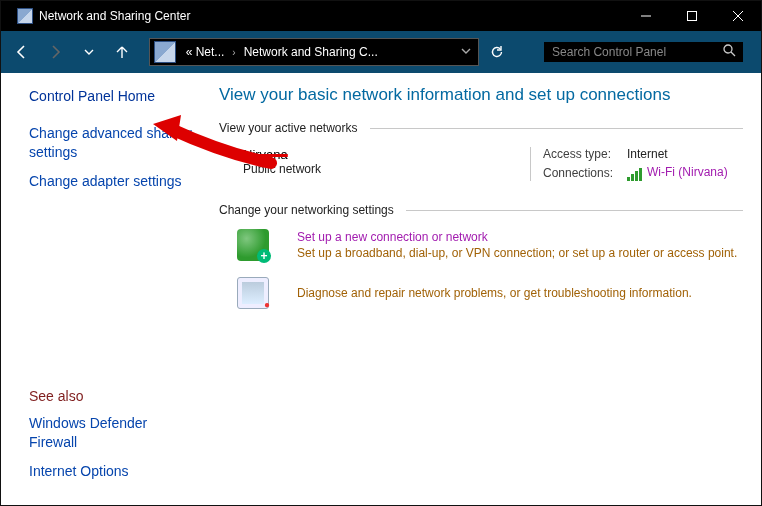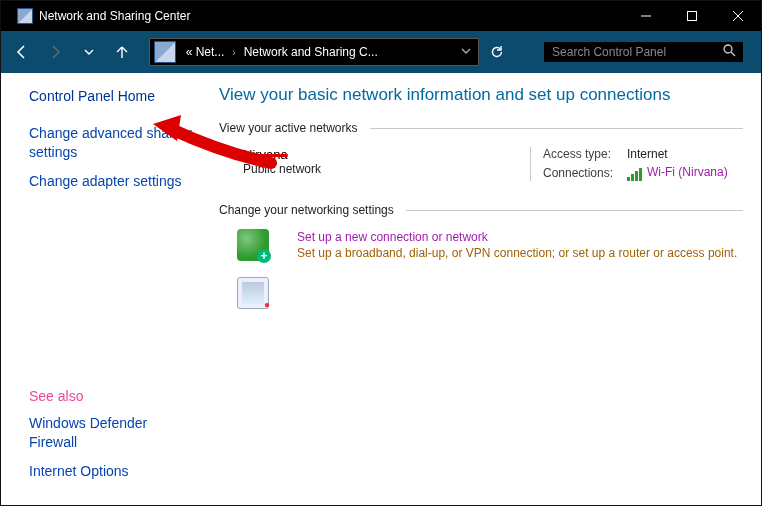--- a/index.html
+++ b/index.html
@@ -21,21 +21,21 @@
     .refresh-btn { width:32px; height:32px; display:flex; align-items:center; justify-content:center; cursor:pointer; color:#fff; }
     .searchbox { flex:1; height:28px; border:4px solid #0c4a6e; display:flex; align-items:center; margin-left:24px; margin-right:8px; background:#000; }
     .searchbox input { flex:1; background:transparent; border:none; outline:none; color:#fff; font-size:12px; padding:0 8px; }
     .searchbox input::placeholder { color:#888; }
     .searchbox .sicon { width:28px; text-align:center; color:#ccc; font-size:12px; cursor:pointer; }
     .body { flex:1; display:flex; background:#fff; overflow:hidden; }
     .sidebar { width: 210px; padding: 14px 14px 14px 28px; display:flex; flex-direction:column; font-size:14px; }
     .sidebar a { color:#0645ad; text-decoration:none; display:block; margin-bottom:10px; cursor:pointer; line-height:1.35; }
     .sidebar .home { color:#003399; margin-bottom:18px; }
     .sidebar .spacer { flex:1; }
-    .sidebar .seealso-hdr { color:#ec4899; margin-bottom:10px; }
+    .sidebar .seealso-hdr { color:#7f1d1d; margin-bottom:10px; }
     .main { flex:1; padding: 12px 18px 0 8px; font-size:12px; color:#222; overflow:auto; }
     .main h1 { color:#0369a1; font-weight:400; font-size:17px; margin-bottom:16px; }
     .section-hdr { display:flex; align-items:center; gap:12px; margin-bottom:12px; }
     .section-hdr .label { white-space:nowrap; }
     .section-hdr .rule { flex:1; height:1px; background:#c8c8c8; }
     .networks { display:flex; gap:12px; margin: 6px 0 22px 24px; }
     .net-left { flex:1; }
     .net-left .nname { font-size:13px; color:#000; }
     .net-left .ntype { color:#222; }
     .net-left .strike { text-decoration: line-through; text-decoration-color: #d00; text-decoration-thickness: 3px; }
@@ -185,17 +185,18 @@
         <div class="opt-icon conn"></div>
         <div class="opt-text">
           <div class="opt-title"><a class="link">Set up a new connection or network</a></div>
           <div class="opt-desc">Set up a broadband, dial-up, or VPN connection; or set up a router or access point.</div>
         </div>
       </div>
 
       <div class="option-row">
         <div class="opt-icon trouble"></div>
         <div class="opt-text">
+          <div class="opt-desc">Diagnose and repair network problems, or get troubleshooting information.</div>
         </div>
       </div>
     </div>
   </div>
 </div>
 
 </body></html>

